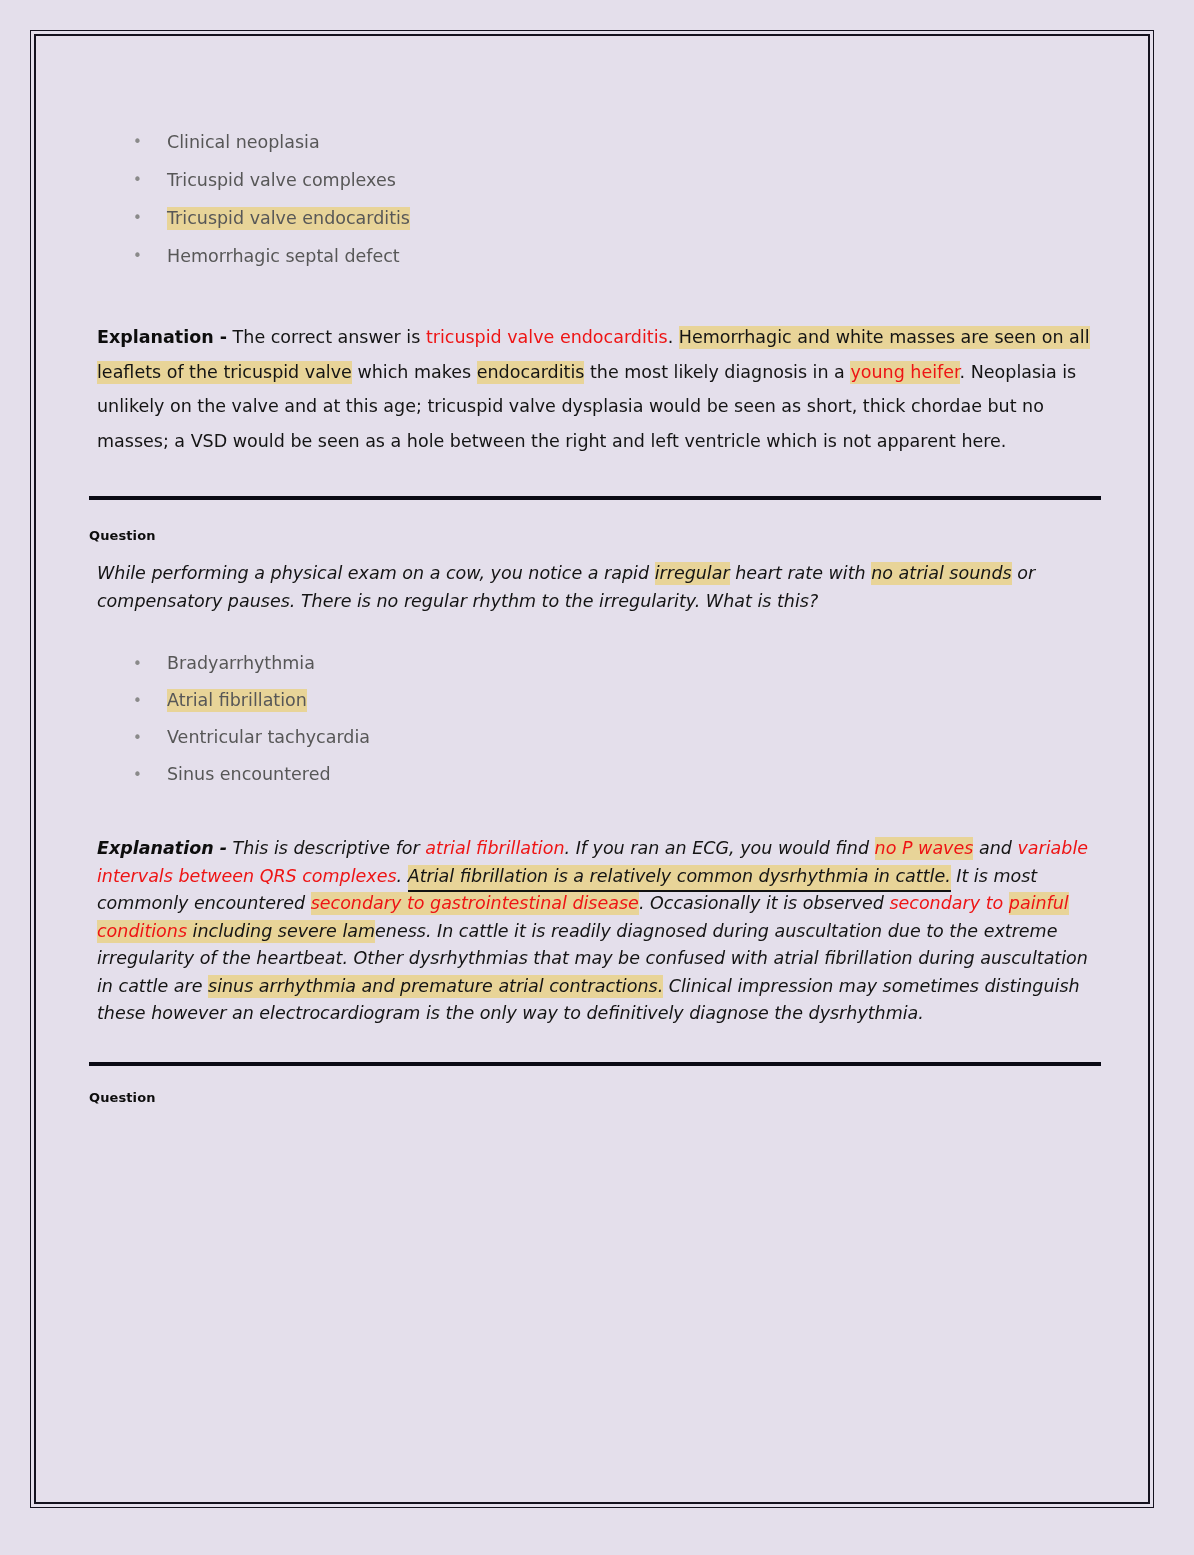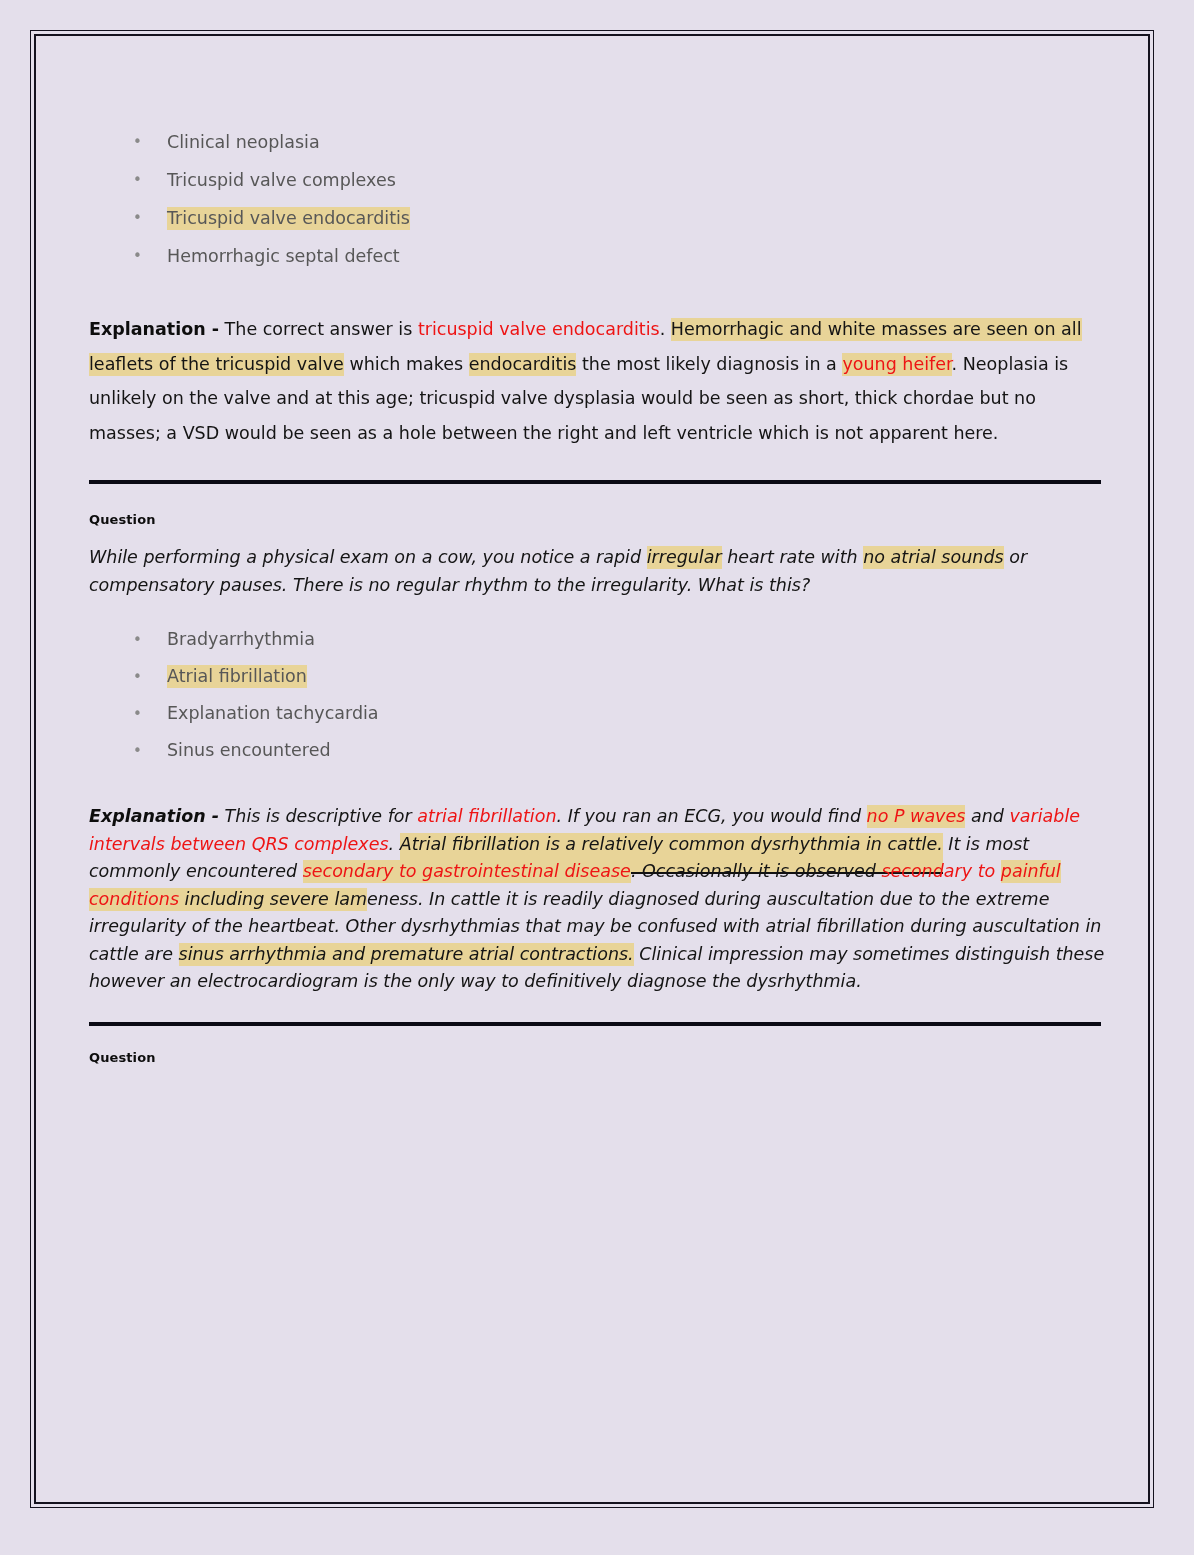--- a/index.html
+++ b/index.html
@@ -68,41 +68,41 @@
 
   
   .q-heading {
     font-size: 13px;
     font-weight: bold;
     color: #0d0d0d;
     margin: 0 0 17px 0;
     letter-spacing: 0.1px;
   }
   p.para {
-    margin: 0;
+    margin: 8px;
     font-size: 17.5px;
     color: #141414;
   }
   p.loose { line-height: 34.5px; }
   p.snug { line-height: 27.5px; font-style: italic; }
   p.tightest { line-height: 24.5px; }
 
   b.lbl { font-weight: bold; color: #0d0d0d; }
 
   
   .hl {
     background: #e8d498;
     padding: 1px 0 2px 0;
     box-decoration-break: clone;
     -webkit-box-decoration-break: clone;
   }
   .red { color: #ee1414; }
   .ul-blk {
     border-bottom: 2px solid #111111;
-    padding-bottom: 18px;
+    padding-bottom: 4px;
   }
 
   hr.rule {
     border: none;
     border-top: 4px solid #0a0a14;
     margin: 0;
     width: 1012px;
   }
 
   .sp-a { height: 37px; }
@@ -162,21 +162,21 @@
       <li>
         <span class="bullet">•</span>
         <span>Bradyarrhythmia</span>
       </li>
       <li>
         <span class="bullet">•</span>
         <span class="hl">Atrial fibrillation</span>
       </li>
       <li>
         <span class="bullet">•</span>
-        <span>Explanation tachycardia</span>
+        <span>Ventricular tachycardia</span>
       </li>
       <li>
         <span class="bullet">•</span>
         <span>Sinus encountered</span>
       </li>
     </ul>
 
     <div class="sp-f"></div>
 
     <p class="para snug">

